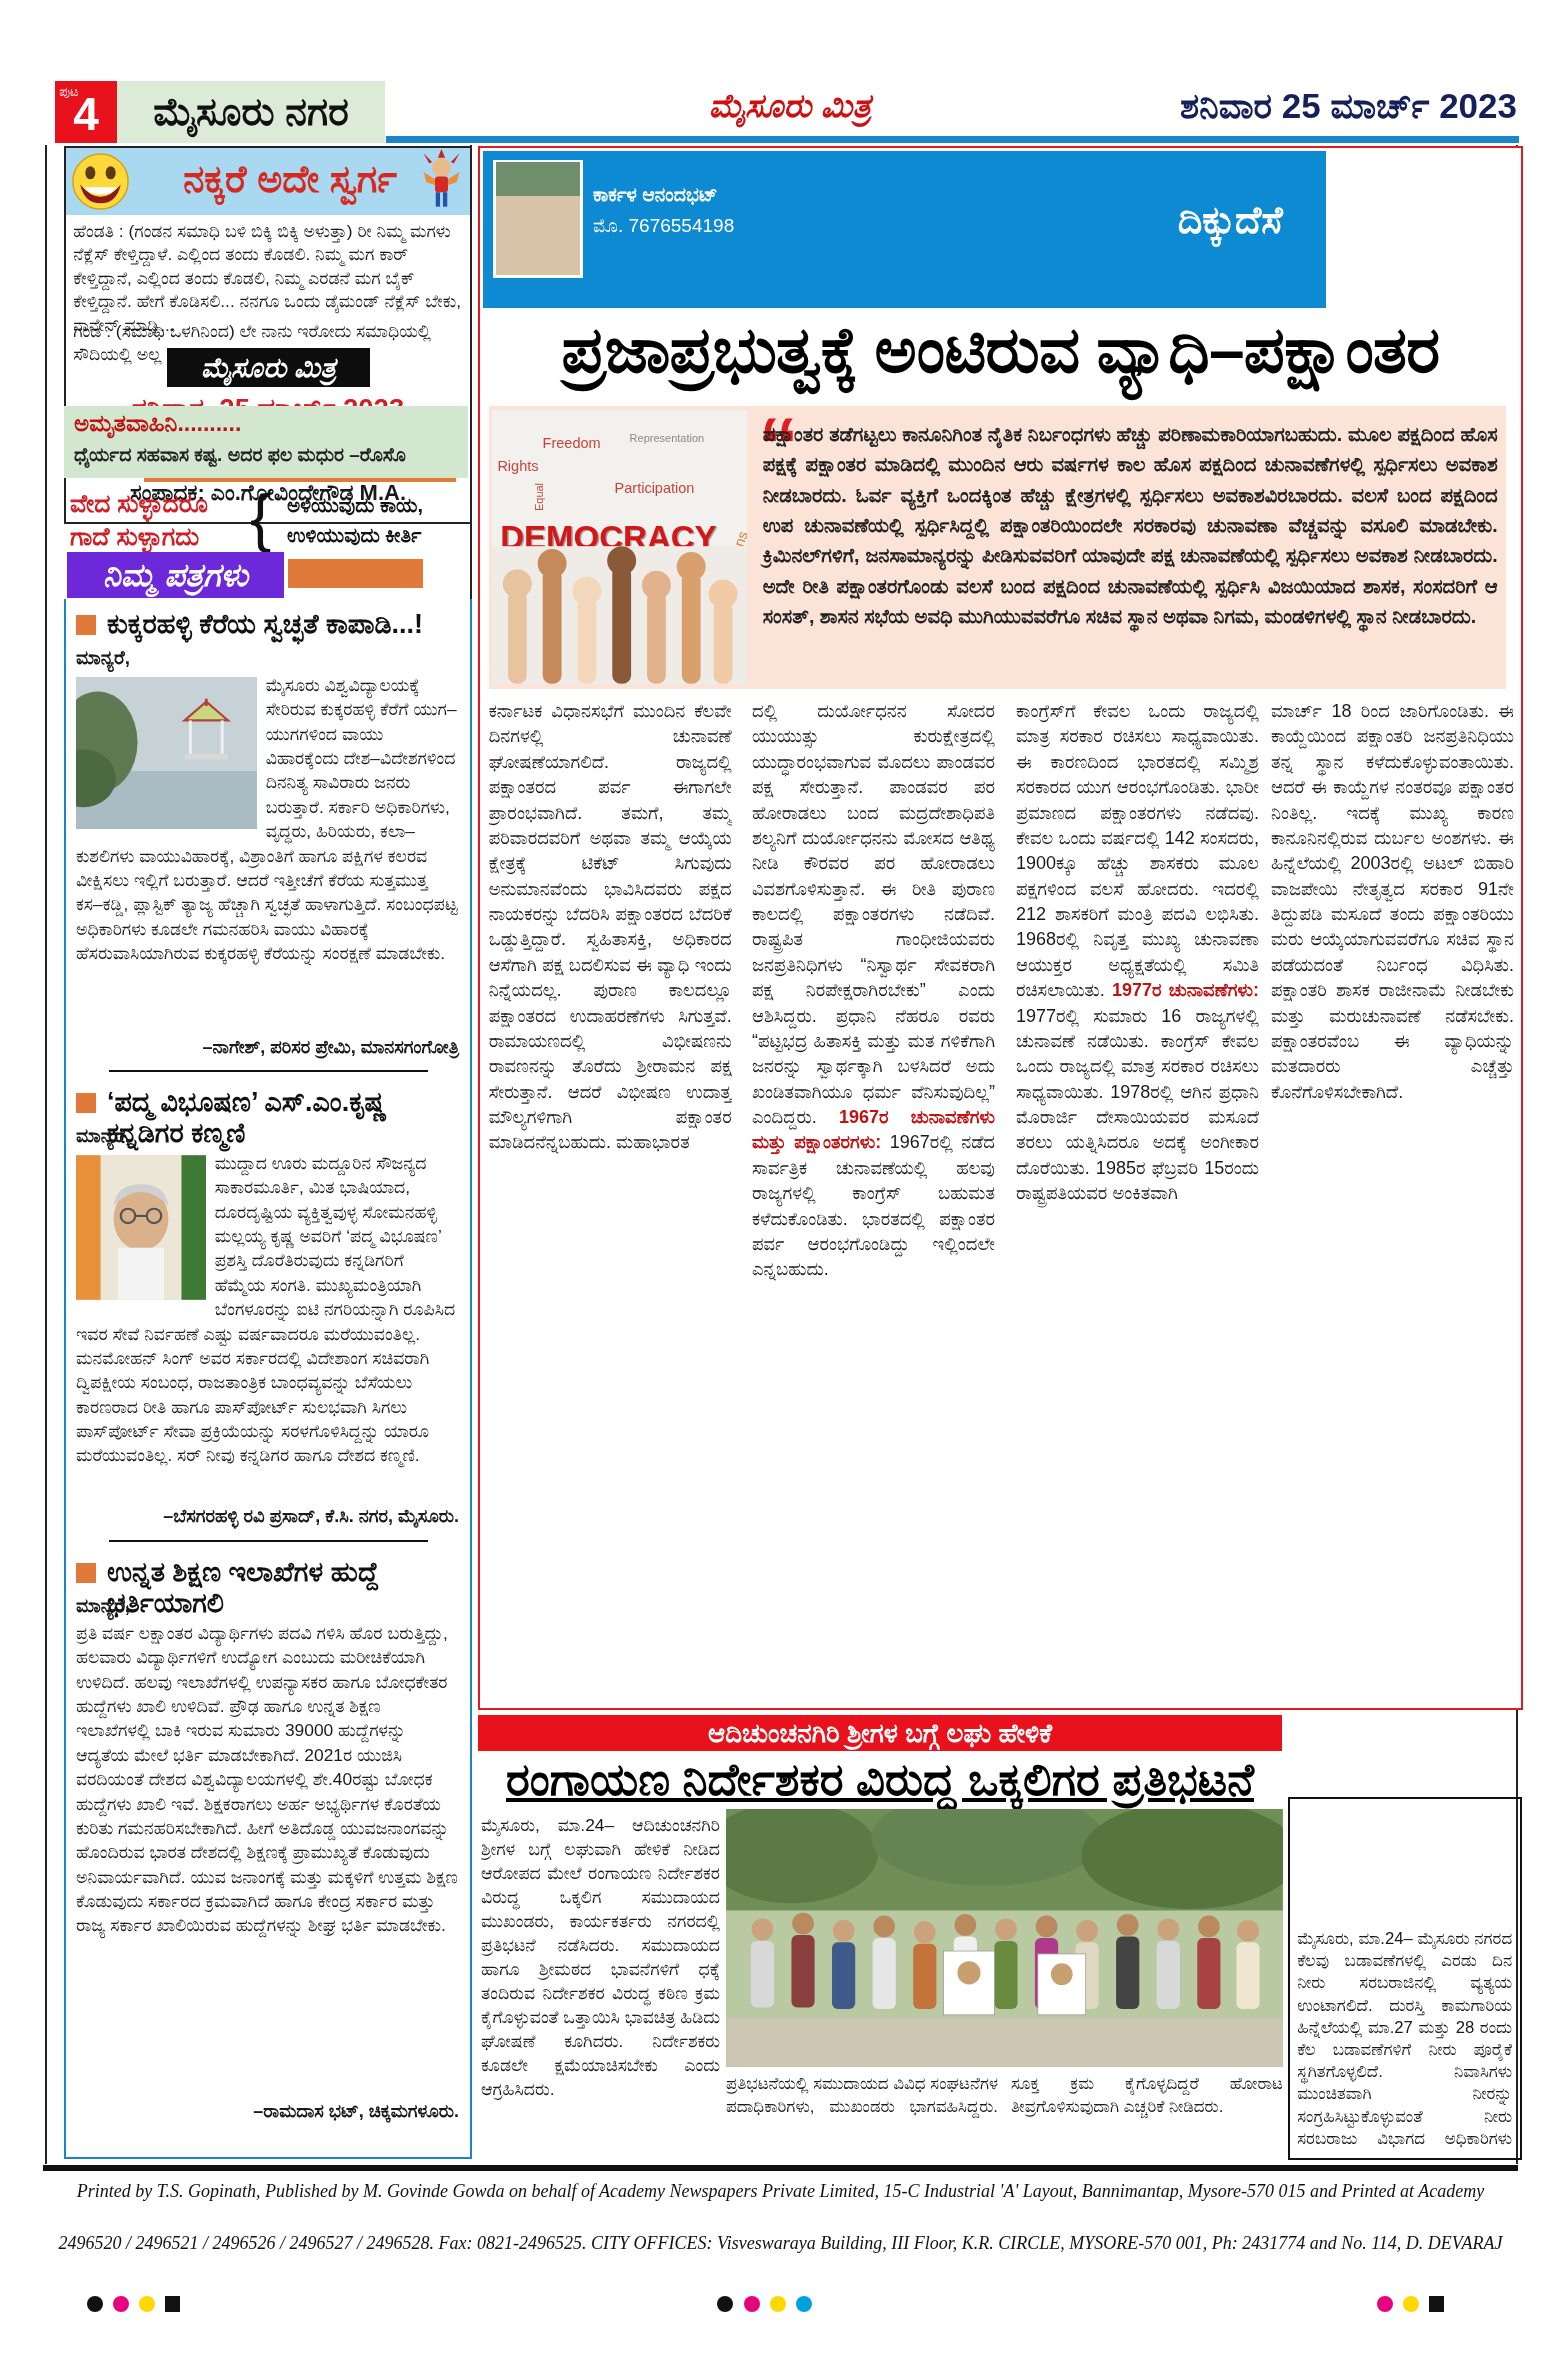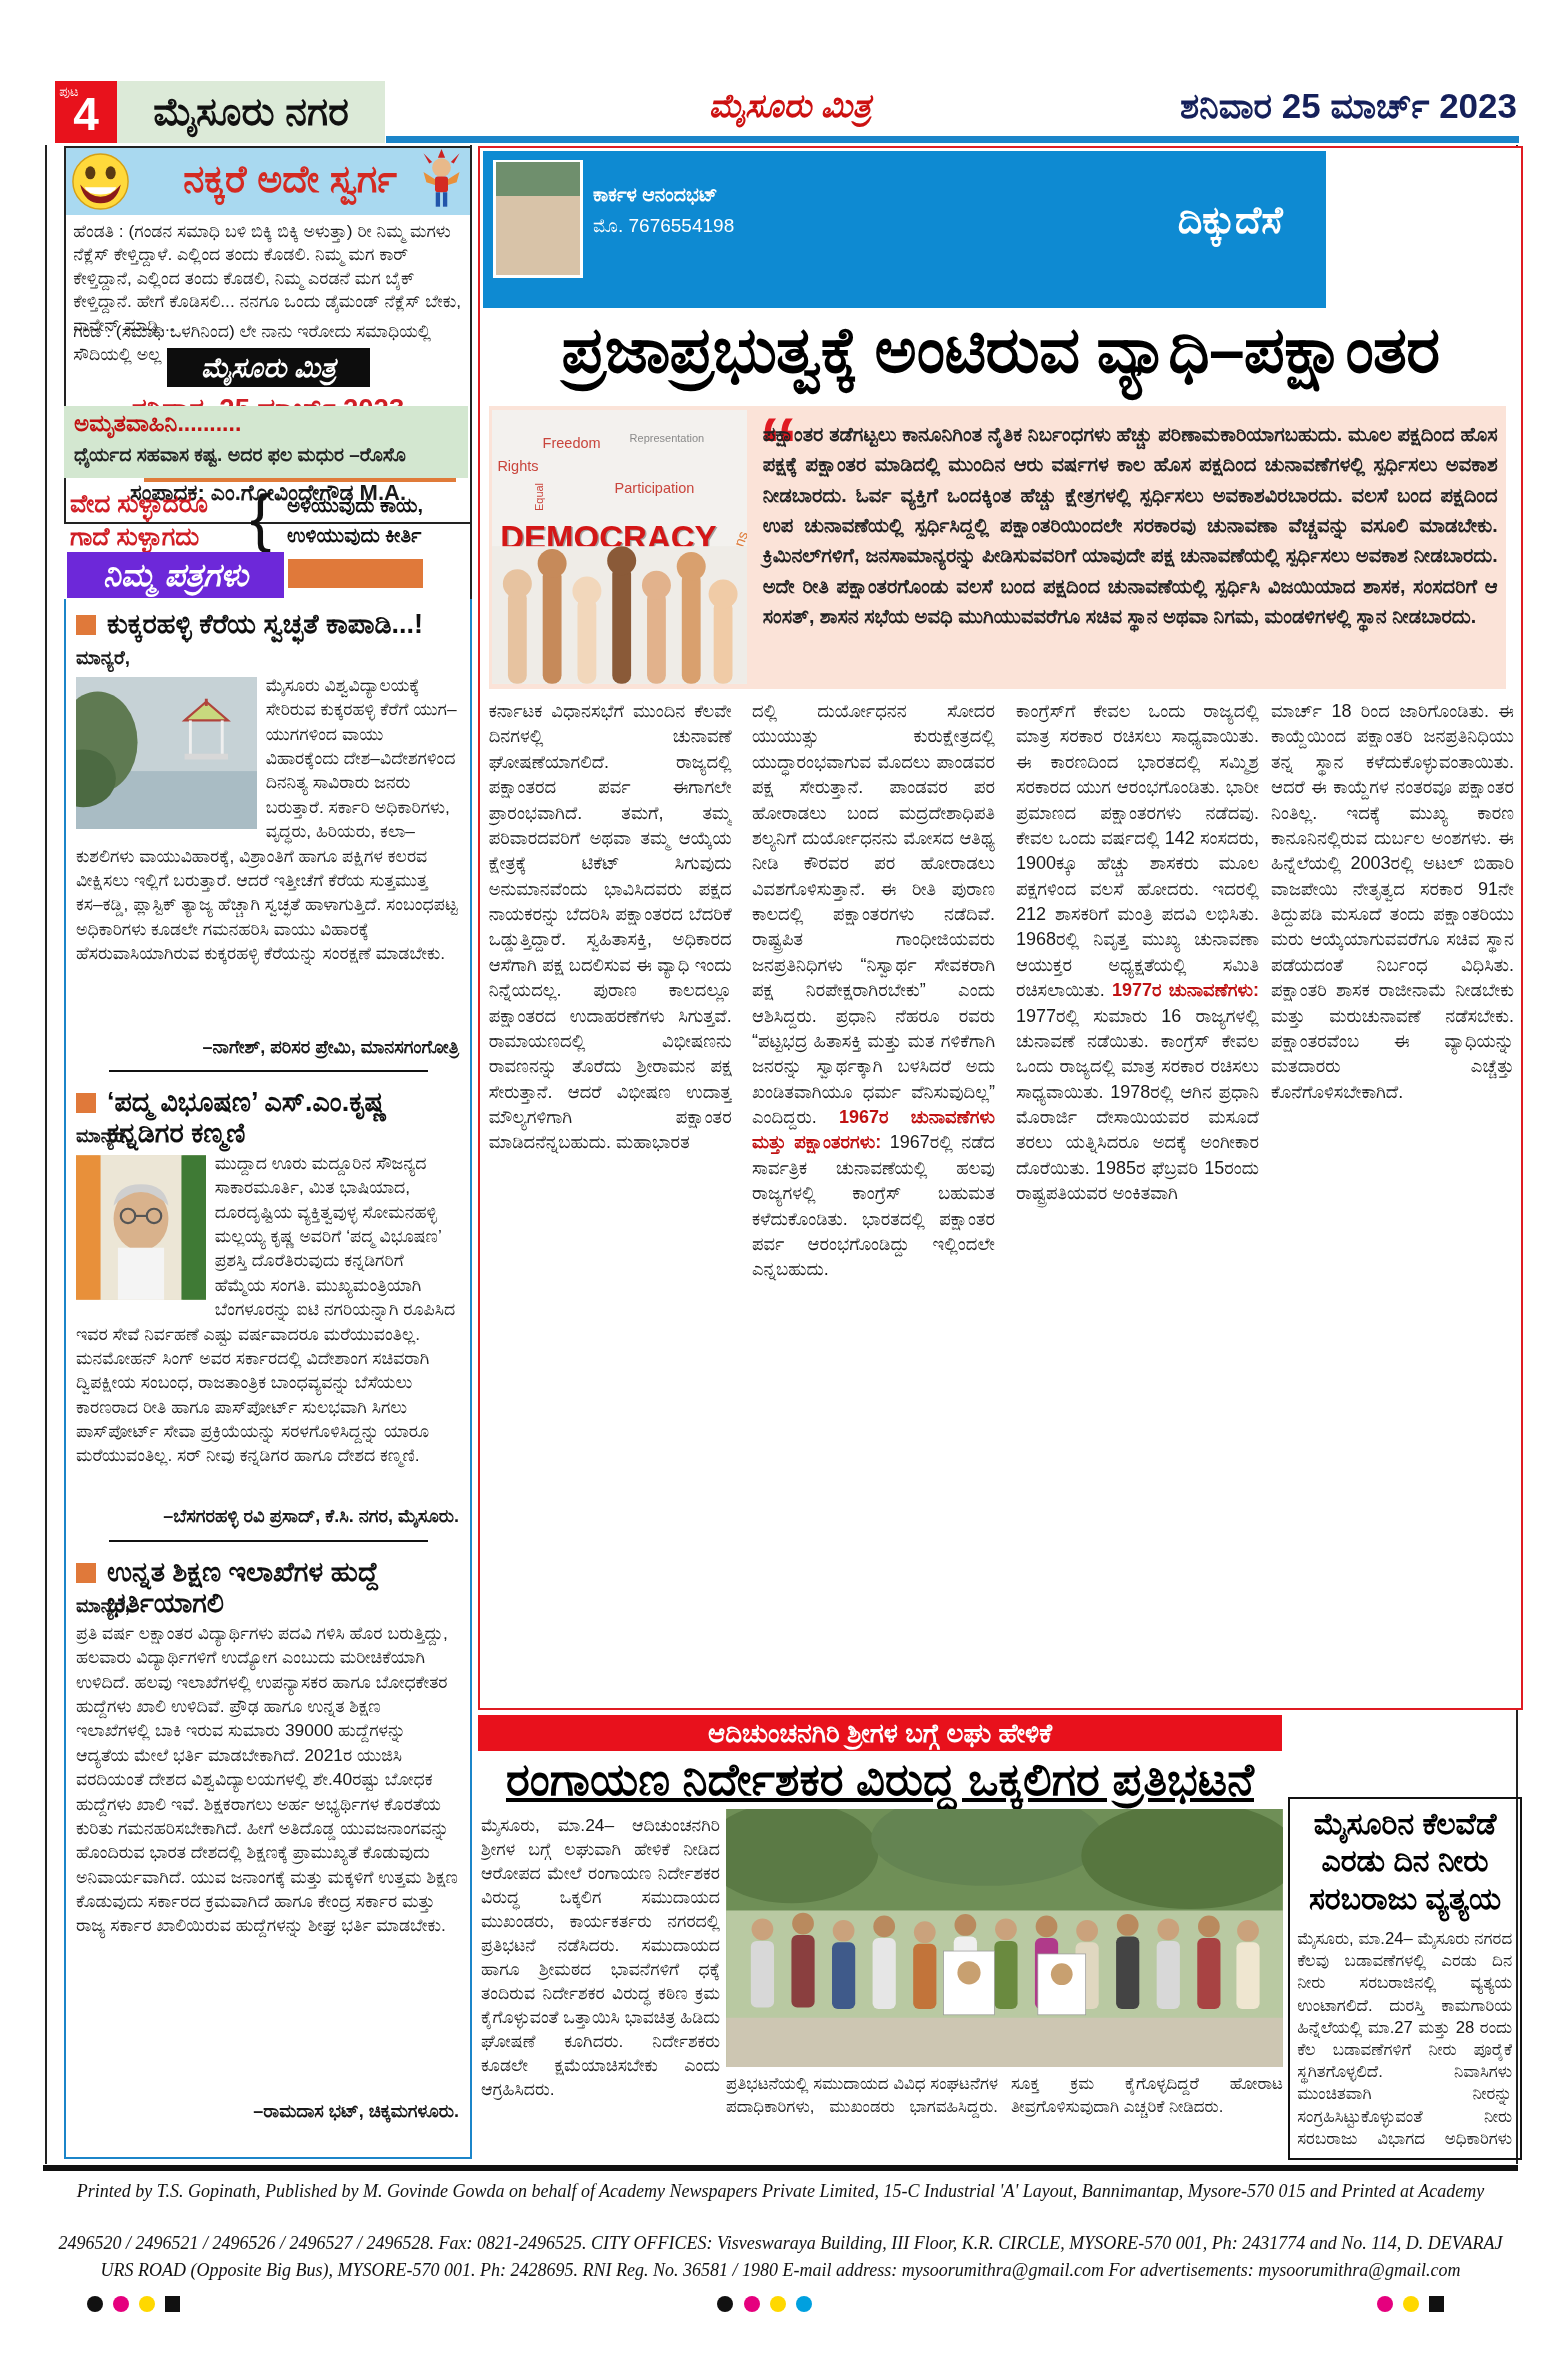--- a/index.html
+++ b/index.html
@@ -347,32 +347,26 @@
       </g>
       <rect x="300" y="196" width="70" height="88" fill="#fff" stroke="#999"></rect>
       <rect x="430" y="200" width="66" height="84" fill="#fff" stroke="#999"></rect>
       <circle cx="335" cy="226" r="16" fill="#c8a070"></circle>
         <circle cx="463" cy="228" r="15" fill="#c8a070"></circle>
     </svg>
   </div>
   <div class="abs" id="protest-below">ಪ್ರತಿಭಟನೆಯಲ್ಲಿ ಸಮುದಾಯದ ವಿವಿಧ ಸಂಘಟನೆಗಳ ಪದಾಧಿಕಾರಿಗಳು, ಮುಖಂಡರು ಭಾಗವಹಿಸಿದ್ದರು. ಸೂಕ್ತ ಕ್ರಮ ಕೈಗೊಳ್ಳದಿದ್ದರೆ ಹೋರಾಟ ತೀವ್ರಗೊಳಿಸುವುದಾಗಿ ಎಚ್ಚರಿಕೆ ನೀಡಿದರು.</div>
 
   <div class="abs" id="waterbox">
-    <div id="water-headline">
-      <div>ಮೈಸೂರಿನ ಕೆಲವೆಡೆ</div>
-      <div>ಎರಡು ದಿನ ನೀರು</div>
-      <div>ಸರಬರಾಜು ವ್ಯತ್ಯಯ</div>
-    </div>
     <div id="water-body">ಮೈಸೂರು, ಮಾ.24– ಮೈಸೂರು ನಗರದ ಕೆಲವು ಬಡಾವಣೆಗಳಲ್ಲಿ ಎರಡು ದಿನ ನೀರು ಸರಬರಾಜಿನಲ್ಲಿ ವ್ಯತ್ಯಯ ಉಂಟಾಗಲಿದೆ. ದುರಸ್ತಿ ಕಾಮಗಾರಿಯ ಹಿನ್ನೆಲೆಯಲ್ಲಿ ಮಾ.27 ಮತ್ತು 28 ರಂದು ಕೆಲ ಬಡಾವಣೆಗಳಿಗೆ ನೀರು ಪೂರೈಕೆ ಸ್ಥಗಿತಗೊಳ್ಳಲಿದೆ. ನಿವಾಸಿಗಳು ಮುಂಚಿತವಾಗಿ ನೀರನ್ನು ಸಂಗ್ರಹಿಸಿಟ್ಟುಕೊಳ್ಳುವಂತೆ ನೀರು ಸರಬರಾಜು ವಿಭಾಗದ ಅಧಿಕಾರಿಗಳು ಪ್ರಕಟಣೆಯಲ್ಲಿ ತಿಳಿಸಿದ್ದಾರೆ.</div>
   </div>
 
   <div class="abs" id="footer-rule"></div>
   <div class="abs fline" style="top:2181px;">Printed by T.S. Gopinath, Published by M. Govinde Gowda on behalf of Academy Newspapers Private Limited, 15-C Industrial 'A' Layout, Bannimantap, Mysore-570 015 and Printed at Academy</div>
   <div class="abs fline" style="top:2233px;">2496520 / 2496521 / 2496526 / 2496527 / 2496528. Fax: 0821-2496525. CITY OFFICES: Visveswaraya Building, III Floor, K.R. CIRCLE, MYSORE-570 001, Ph: 2431774 and No. 114, D. DEVARAJ</div>
-  <div class="abs fline" style="top:2260px;">URS ROAD (Opposite Big Bus), MYSORE-570 001. Ph: 2428695. RNI Reg. No. 36581 / 1980 E-mail address: mysoorumithra@gmail.com For advertisements: mysoorumithra@gmail.com</div>
 
   <div>
     <span class="regdot" style="left:87px;top:2296px;background:#111111;"></span>
     <span class="regdot" style="left:113px;top:2296px;background:#e5007e;"></span>
     <span class="regdot" style="left:139px;top:2296px;background:#ffd800;"></span>
     <span class="regsq" style="left:165px;top:2296px;background:#111111;"></span>
   </div>
   <div>
     <span class="regdot" style="left:717px;top:2296px;background:#111111;"></span>
     <span class="regdot" style="left:744px;top:2296px;background:#e5007e;"></span>

